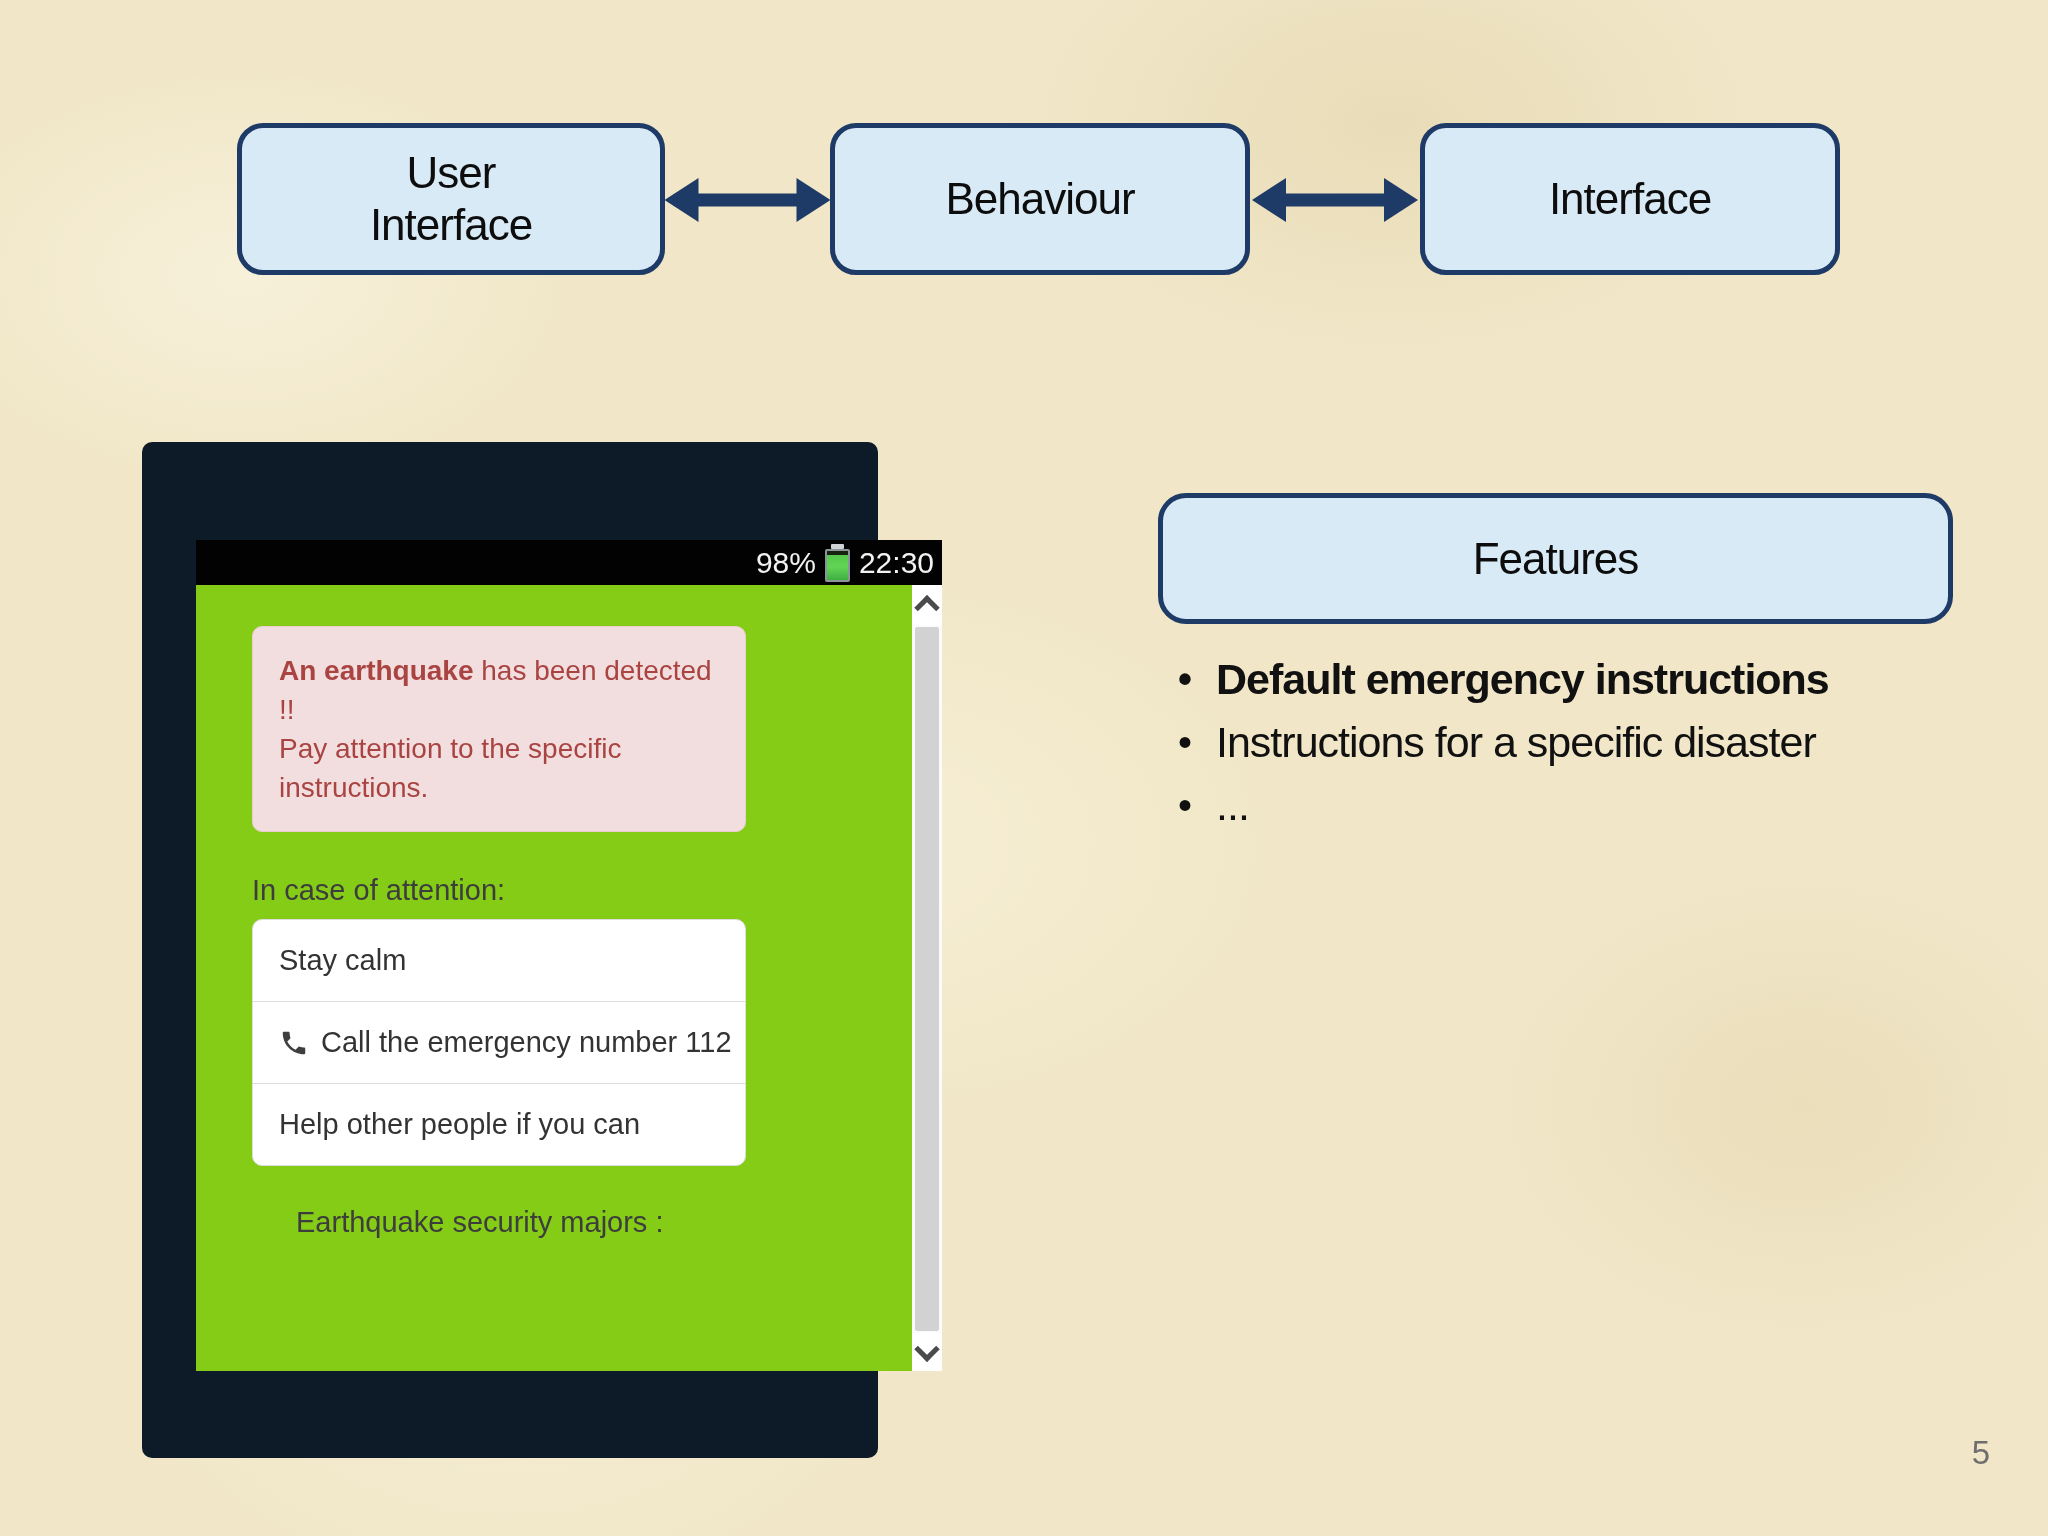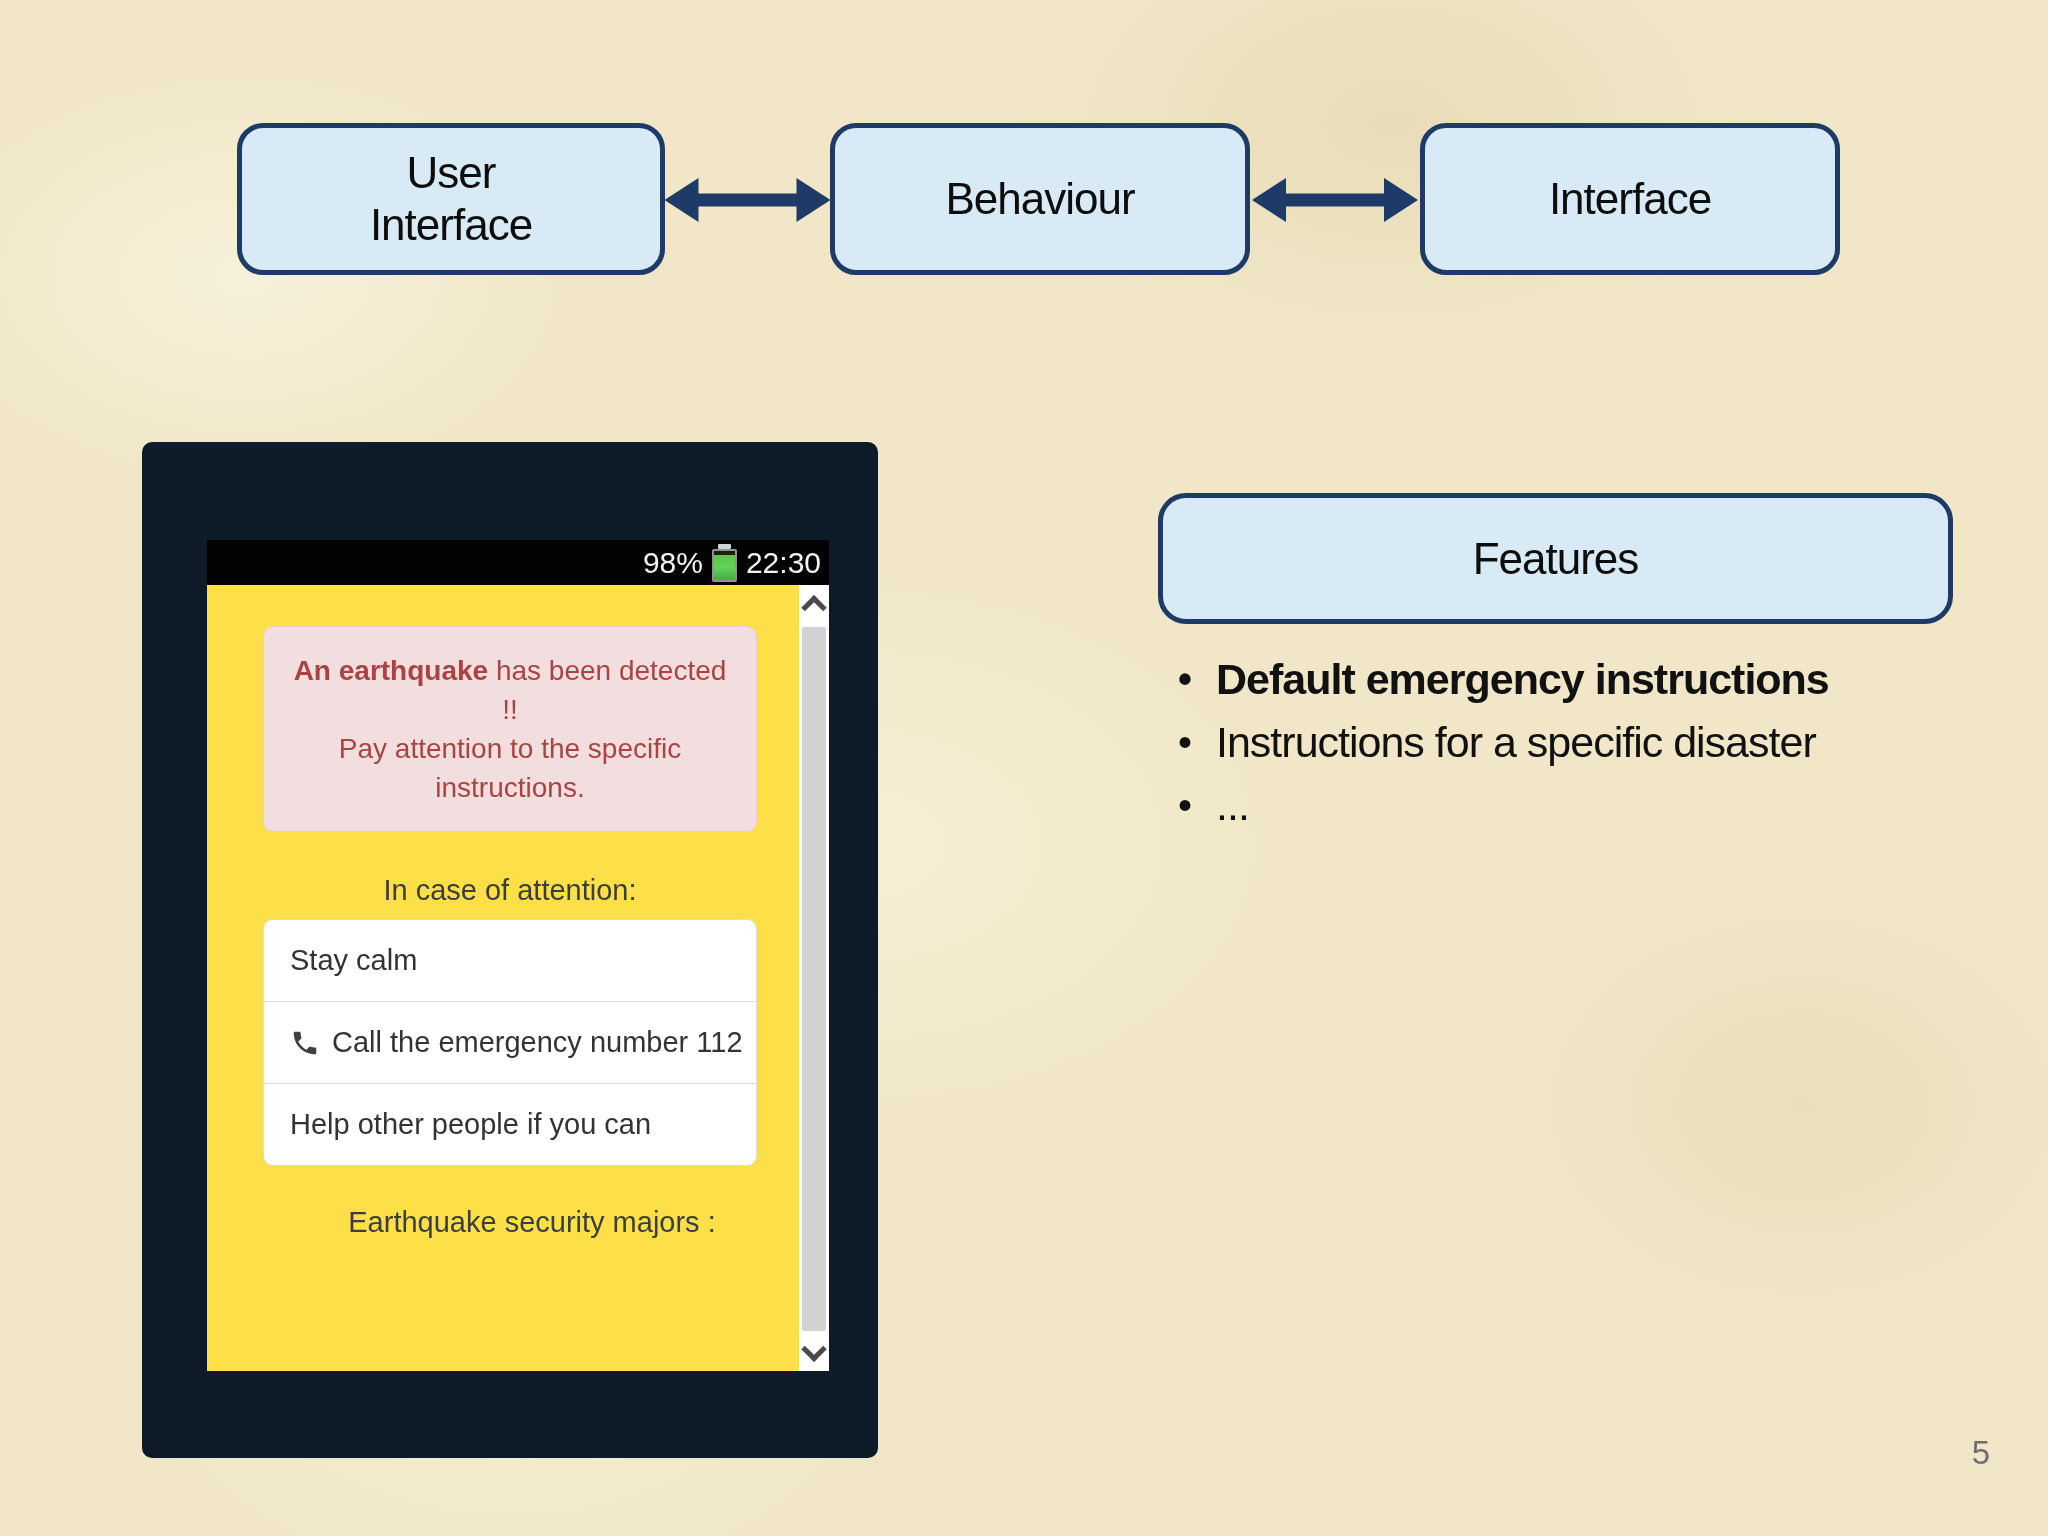--- a/index.html
+++ b/index.html
@@ -40,35 +40,35 @@
   .bullets{position:absolute;left:1178px;top:648px;width:810px;}
   .bullet-row{display:flex;align-items:flex-start;line-height:63px;font-size:43px;color:#111;letter-spacing:-1px;}
   .bullet-row .dot{width:38px;font-size:40px;flex:0 0 38px;}
   .bullet-row.bold{font-weight:700;}
 
   
   .phone{
     position:absolute;left:142px;top:442px;width:736px;height:1016px;
     background:#0d1b29;border-radius:10px;
   }
-  .screen{position:absolute;left:65px;top:98px;width:622px;height:831px;text-align:center;}
+  .screen{position:absolute;left:54px;top:98px;width:746px;height:831px;}
   .statusbar{
     position:absolute;left:0;top:0;right:0;height:45px;background:#020202;
     display:flex;align-items:center;justify-content:flex-end;padding-right:8px;box-sizing:border-box;
     color:#f2f2f2;font-size:30px;
   }
   .battery{display:inline-flex;flex-direction:column;align-items:center;margin:0 9px;}
   .bat-cap{width:13px;height:5px;background:#cfd3d6;border-radius:1px;}
   .bat-body{
     width:25px;height:33px;box-sizing:border-box;
     border:2px solid #8d9499;border-radius:2px;
     background:linear-gradient(180deg,#15230f 0%,#15230f 14%,#55c84d 14%,#62d455 55%,#3fae43 100%);
   }
   .content{
-    position:absolute;left:0;top:45px;right:0;bottom:0;background:#fde047;overflow:hidden;
+    position:absolute;left:0;top:45px;right:0;bottom:0;background:#84cc16;overflow:hidden;
     font-size:29px;color:#333;
   }
   .pad{position:absolute;left:56px;top:0;width:494px;}
   .alert{
     margin-top:41px;background:#f2dede;border:1px solid #ebccd1;border-radius:10px;
     padding:24px 26px;color:#a94442;line-height:39px;font-size:28px;box-sizing:border-box;
   }
   .alert b{font-weight:700;}
   .sec-label{margin-top:42px;margin-bottom:12px;color:#3d3d3d;}
   .list-group{border:1px solid #ddd;border-radius:10px;background:#fff;}

